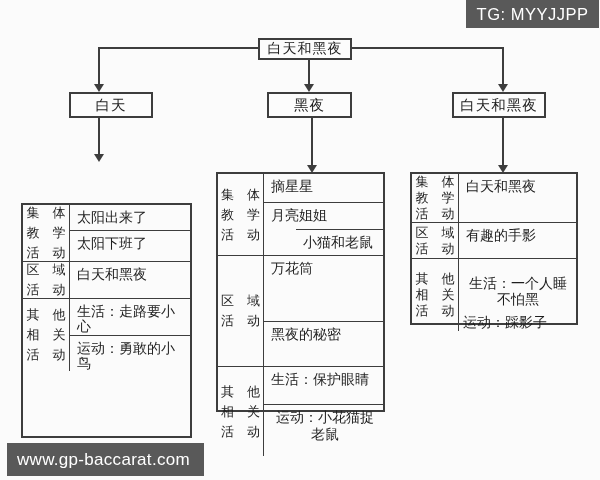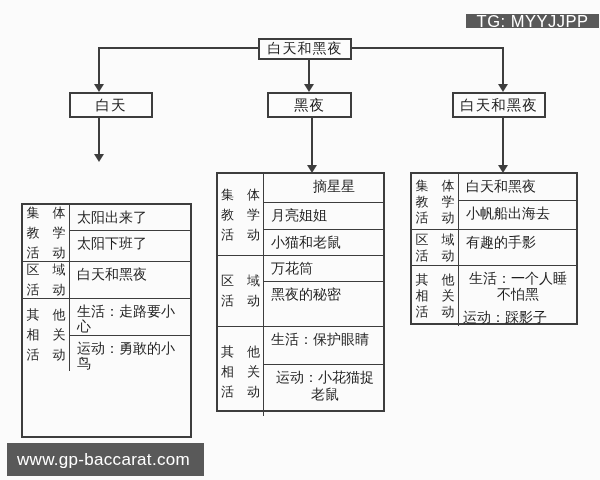--- a/index.html
+++ b/index.html
@@ -34,21 +34,21 @@
   .cell + .cell{border-top:1.2px solid #3d3d3d;}
   .wrapc{text-align:center;line-height:17px;padding-top:4px;}
   .cell p{margin:0;line-height:16px;}
   .cell p.pc{text-align:center;}
   .cell p.p2{margin-top:7px;text-align:left;}
 
   
   .bar{position:absolute;background:#595959;color:#fff;
        font-family:"Liberation Sans","DejaVu Sans",sans-serif;
        display:flex;align-items:center;box-sizing:border-box;}
-  #tg-badge{left:466px;top:14px;width:133px;height:14px;font-size:16.5px;justify-content:center;letter-spacing:.5px;}
+  #tg-badge{left:466px;top:0;width:133px;height:28px;font-size:16.5px;justify-content:center;letter-spacing:.5px;}
   #wm-bar{left:7px;top:443px;width:197px;height:33px;font-size:17px;padding-left:10px;letter-spacing:.3px;}
 </style>
 </head>
 <body>
 
 <div id="canvas">
 
   <div class="hline" style="left:98px;top:47px;width:161px;"></div>
   <div class="hline" style="left:352px;top:47px;width:151px;"></div>
 
@@ -121,33 +121,33 @@
   </div>
 
   <div class="tbl" style="left:216px;top:172px;width:169px;height:240px;">
     <div class="group">
       <div class="gl" style="width:46px;">
         <span>集　体</span>
         <span>教　学</span>
         <span>活　动</span>
       </div>
       <div class="gcells">
-        <div class="cell" style="height:28px;margin-left:42px;">摘星星</div>
+        <div class="cell" style="height:28px;">摘星星</div>
         <div class="cell" style="height:27px;">月亮姐姐</div>
-        <div class="cell" style="height:26px;">小猫和老鼠</div>
+        <div class="cell" style="height:26px;margin-left:32px;">小猫和老鼠</div>
       </div>
     </div>
     <div class="group">
       <div class="gl" style="width:46px;">
         <span>区　域</span>
         <span>活　动</span>
       </div>
       <div class="gcells">
         <div class="cell" style="height:25px;">万花筒</div>
-        <div class="cell" style="height:45px;">黑夜的秘密</div>
+        <div class="cell" style="height:45px;margin-top:40px;">黑夜的秘密</div>
       </div>
     </div>
     <div class="group">
       <div class="gl" style="width:46px;">
         <span>其　他</span>
         <span>相　关</span>
         <span>活　动</span>
       </div>
       <div class="gcells">
         <div class="cell" style="height:37px;">生活：保护眼睛</div>
@@ -158,40 +158,39 @@
 
   <div class="tbl tight" style="left:410px;top:172px;width:168px;height:153px;">
     <div class="group">
       <div class="gl" style="width:47px;">
         <span>集　体</span>
         <span>教　学</span>
         <span>活　动</span>
       </div>
       <div class="gcells">
         <div class="cell" style="height:26px;">白天和黑夜</div>
-        <div class="cell" style="height:29px;">小帆船出海去</div>
       </div>
     </div>
     <div class="group">
       <div class="gl" style="width:47px;">
         <span>区　域</span>
         <span>活　动</span>
       </div>
       <div class="gcells">
         <div class="cell" style="height:35px;">有趣的手影</div>
       </div>
     </div>
     <div class="group">
       <div class="gl" style="width:47px;">
         <span>其　他</span>
         <span>相　关</span>
         <span>活　动</span>
       </div>
       <div class="gcells">
-        <div class="cell" style="height:60px;padding-left:4px;padding-right:3px;">
+        <div class="cell" style="height:60px;padding-left:4px;padding-right:3px;margin-top:12px;">
           <p class="pc">生活：一个人睡不怕黑</p>
           <p class="p2">运动：踩影子</p>
         </div>
       </div>
     </div>
   </div>
 
   <div class="bar" id="tg-badge">
     <span>TG: MYYJJPP</span>
   </div>

